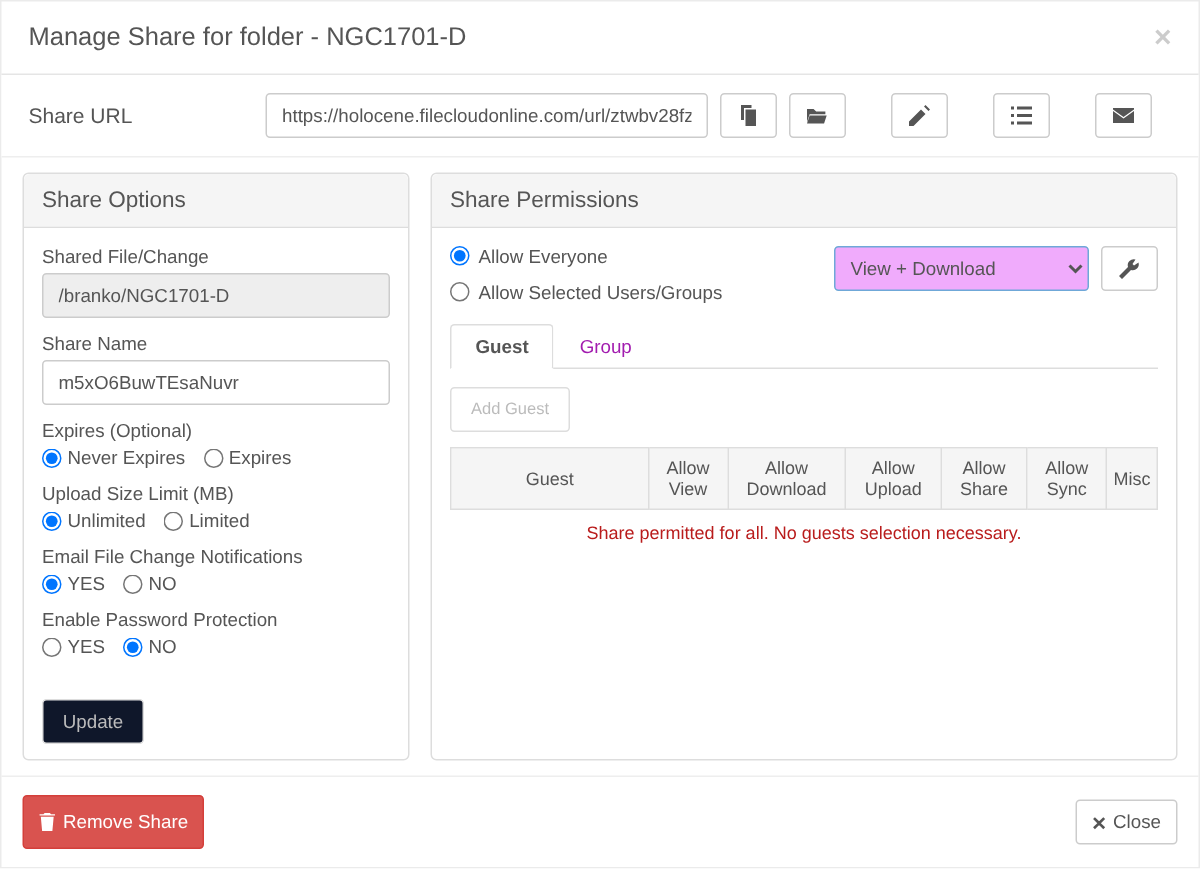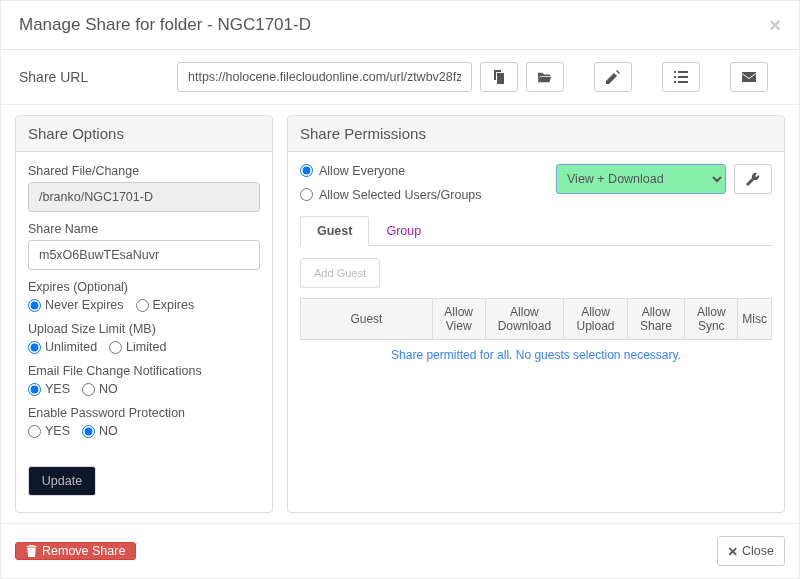--- a/index.html
+++ b/index.html
@@ -120,21 +120,21 @@
   .perm-radios { display:flex; flex-direction:column; gap:10px; }
   .perm-select-wrap { display:flex; gap:8px; align-items:center; }
   select.perm-select {
     width:170px;
     height:30px;
     border:1px solid #6fa8d8;
     border-radius:3px;
     color:#555;
     padding:3px 6px;
     font-size:12.5px;
-    background:#86efac;
+    background:#f0abfc;
   }
   .tabs {
     display:flex;
     border-bottom:1px solid #ddd;
     margin-top:14px;
   }
   .tab {
     padding:7px 16px;
     font-size:12.5px;
     color:#a21caf;
@@ -173,35 +173,35 @@
     background:#f5f5f5;
     border:1px solid #ddd;
     padding:6px 4px;
     font-weight:normal;
     text-align:center;
     height:40px;
   }
   .empty-msg {
     text-align:center;
     font-size:12px;
-    color:#3b82f6;
+    color:#b91c1c;
     padding:8px 0;
   }
   .footer {
     padding:12px 14px;
     display:flex;
     justify-content:space-between;
     align-items:center;
     border-top:1px solid #eee;
   }
   .btn-danger {
     background:#d9534f;
     border:1px solid #d43f3a;
     color:#fff;
-    height:18px;
+    height:36px;
     padding:0 10px;
     border-radius:3px;
     display:inline-flex;
     align-items:center;
     gap:5px;
     font-size:12.5px;
     cursor:pointer;
   }
   .btn-danger svg{ fill:#fff; width:11px; height:12px;}
   .btn-default {

